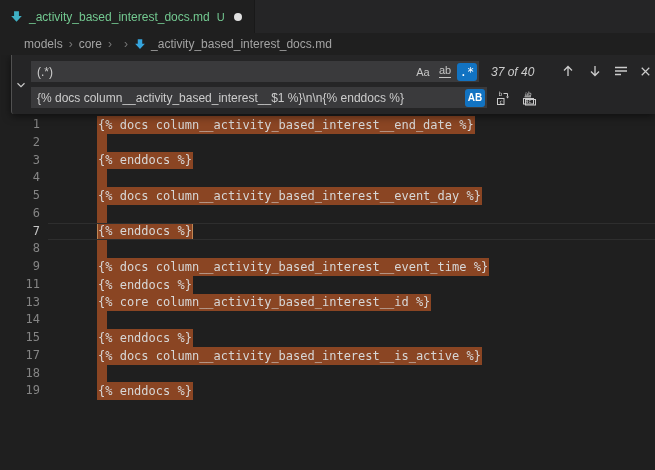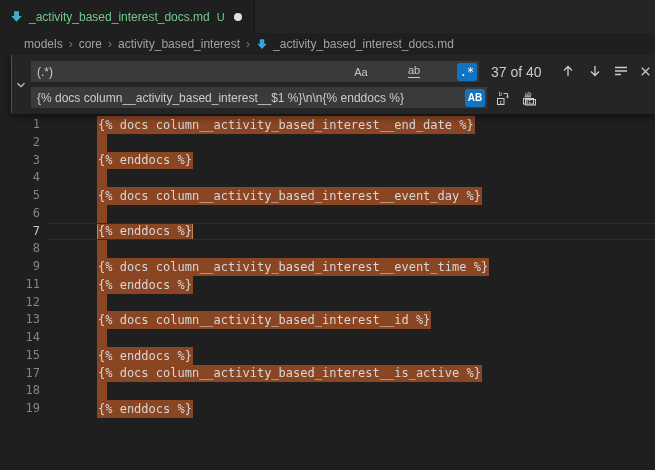--- a/index.html
+++ b/index.html
@@ -42,27 +42,27 @@
                  border-left:1px solid #515151; box-shadow:0 2px 8px rgba(0,0,0,.55);
                  border-bottom-left-radius:3px; z-index:5; }
   .fw-toggle { position:absolute; left:0; top:0; width:18px; height:59px; display:flex;
                align-items:center; justify-content:center; cursor:pointer; }
   .fw-input { position:absolute; left:19px; height:21px; background:#3a3a3c; display:flex;
               align-items:center; color:#cccccc; font-size:12px; padding-left:6px; overflow:hidden; }
   .fw-find { top:6px; width:448px; }
   .fw-replace { top:32px; width:456px; }
   .fw-opts { position:absolute; right:2px; top:0; bottom:0; display:flex; align-items:center; gap:2px; }
   .opt { min-width:20px; height:18px; border-radius:3px; display:flex; align-items:center;
-         justify-content:center; font-size:11px; color:#c5c5c5; padding:0 2px; cursor:pointer;margin-left:31px; }
+         justify-content:center; font-size:11px; color:#c5c5c5; padding:0 2px; cursor:pointer; }
   .opt.active { background:#1273c2; color:#ffffff; }
   .opt .uword { border-bottom:1px solid currentColor; line-height:1.05; }
   .opt.regex { font-family:"DejaVu Sans Mono", monospace; font-size:12px; letter-spacing:0; }
   .opt.ab-badge { font-size:10px; font-weight:bold; }
   .fw-count { position:absolute; left:479px; top:6px; height:21px; display:flex; align-items:center;
-              color:#cccccc; font-size:14px; white-space:pre; }
+              color:#cccccc; font-size:12px; white-space:pre;font-style:italic; }
   .fw-btn { position:absolute; width:22px; height:22px; display:flex; align-items:center;
             justify-content:center; border-radius:4px; cursor:pointer; }
   .fw-btn svg { display:block; }
   .b-prev { left:545px; top:5px; }
   .b-next { left:572px; top:5px; }
   .b-sel  { left:598px; top:5px; }
   .b-close{ left:622px; top:5px; }
   .b-repl { left:481px; top:32px; }
   .b-repl-all { left:507px; top:32px; }
   .stroke { stroke:#cccccc; stroke-width:1.3; fill:none; }
@@ -82,21 +82,20 @@
       <span class="git-badge">U</span>
       <span class="dirty-dot"></span>
     </div>
   </div>
 
   <div class="breadcrumbs">
     <span class="crumb">models</span>
     <span class="crumb-sep">›</span>
     <span class="crumb">core</span>
     <span class="crumb-sep">›</span>
-    <span class="crumb">activity_based_interest</span>
     <span class="crumb-sep">›</span>
     <span class="crumb-file">
       <svg width="12" height="12" viewBox="0 0 16 16">
         <path d="M5 1.5 H11 V7.5 H14.5 L8 14.5 L1.5 7.5 H5 Z" fill="#35A4DC"></path>
       </svg>
       <span class="fname">_activity_based_interest_docs.md</span>
     </span>
   </div>
 
   <div class="editor">
@@ -104,22 +103,21 @@
         <div class="line"><span class="num">1</span><span class="txt"><span class="hl">{% docs column__activity_based_interest__end_date %}</span></span></div>
         <div class="line"><span class="num">2</span><span class="txt"><span class="hl empty"></span></span></div>
         <div class="line"><span class="num">3</span><span class="txt"><span class="hl">{% enddocs %}</span></span></div>
         <div class="line"><span class="num">4</span><span class="txt"><span class="hl empty"></span></span></div>
         <div class="line"><span class="num">5</span><span class="txt"><span class="hl">{% docs column__activity_based_interest__event_day %}</span></span></div>
         <div class="line"><span class="num">6</span><span class="txt"><span class="hl empty"></span></span></div>
         <div class="line current"><span class="curline"></span><span class="num">7</span><span class="txt"><span class="hl cur">{% enddocs %}</span></span></div>
         <div class="line"><span class="num">8</span><span class="txt"><span class="hl empty"></span></span></div>
         <div class="line"><span class="num">9</span><span class="txt"><span class="hl">{% docs column__activity_based_interest__event_time %}</span></span></div>
         <div class="line"><span class="num">11</span><span class="txt"><span class="hl">{% enddocs %}</span></span></div>
-        <div class="line"><span class="num">12</span><span class="txt"><span class="hl empty"></span></span></div>
-        <div class="line"><span class="num">13</span><span class="txt"><span class="hl">{% docs column__activity_based_interest__id %}</span></span></div>
+        <div class="line"><span class="num">13</span><span class="txt"><span class="hl">{% core column__activity_based_interest__id %}</span></span></div>
         <div class="line"><span class="num">14</span><span class="txt"><span class="hl empty"></span></span></div>
         <div class="line"><span class="num">15</span><span class="txt"><span class="hl">{% enddocs %}</span></span></div>
         <div class="line"><span class="num">17</span><span class="txt"><span class="hl">{% docs column__activity_based_interest__is_active %}</span></span></div>
         <div class="line"><span class="num">18</span><span class="txt"><span class="hl empty"></span></span></div>
         <div class="line"><span class="num">19</span><span class="txt"><span class="hl">{% enddocs %}</span></span></div>
       </div>
 
     <div class="find-widget">
       <div class="fw-toggle">
         <svg width="14" height="14" viewBox="0 0 16 16">

